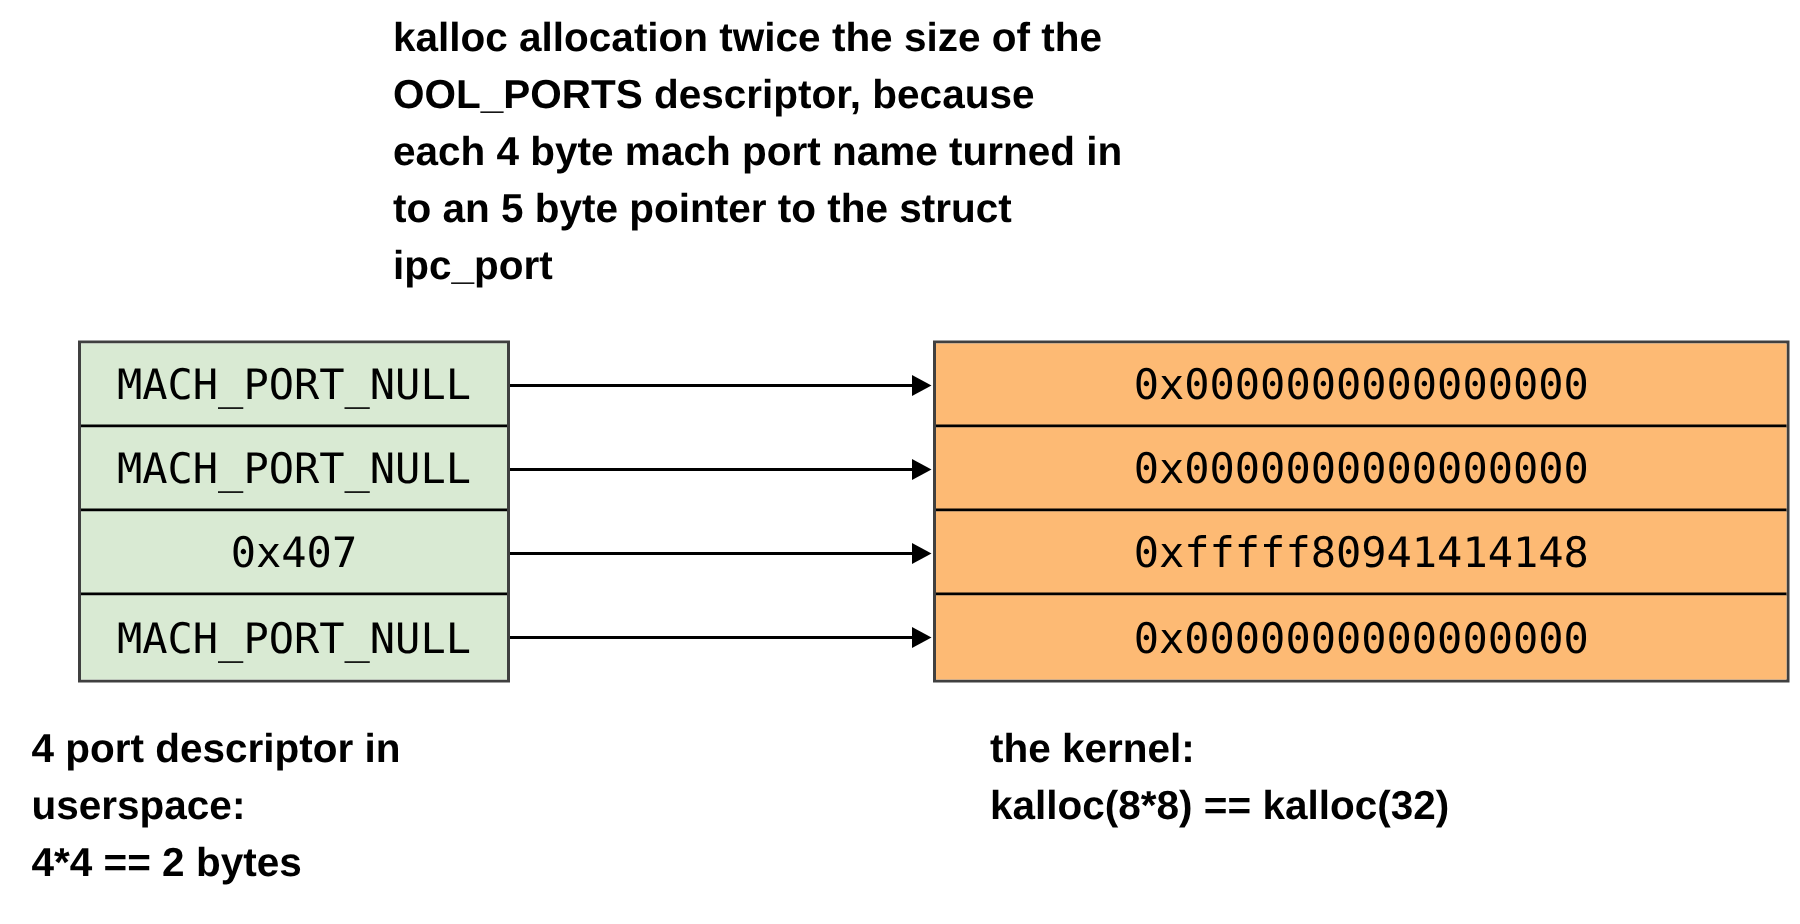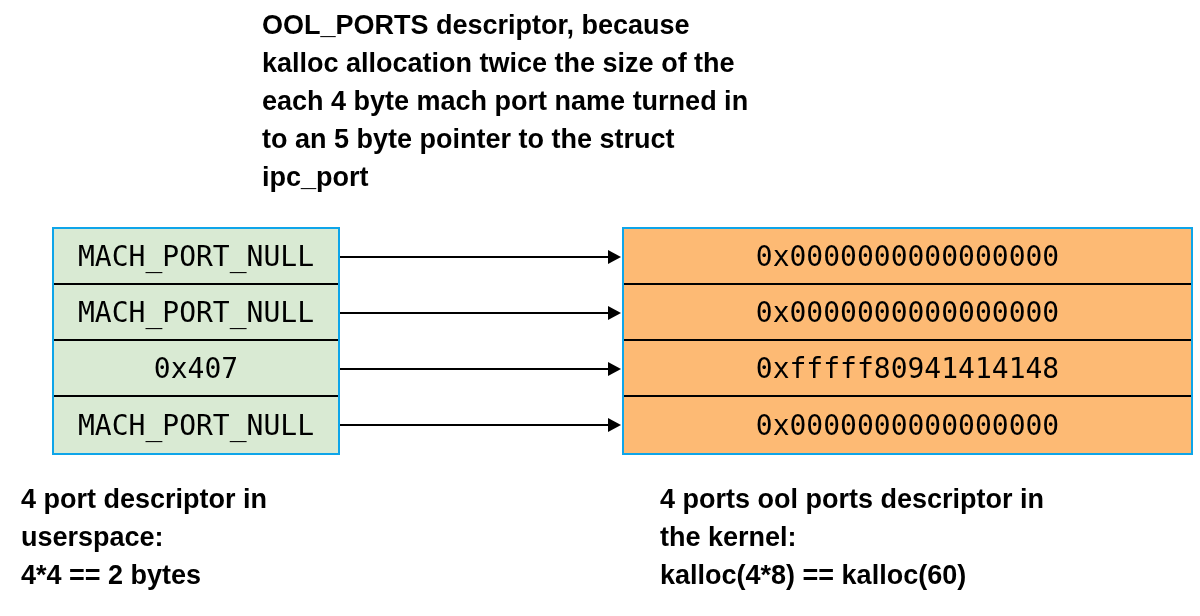--- a/index.html
+++ b/index.html
@@ -21,21 +21,21 @@
     color: #000000;
     white-space: nowrap;
   }
   .top-note { left: 262px; top: 6px; }
   .caption-left { left: 10px; top: 480px; margin-left: 11px; }
   .caption-right { left: 660px; top: 480px; }
 
   .mem-table {
     position: absolute;
     top: 227px;
-    border: 2px solid #0ea5e9;
+    border: 2px solid #404040;
   }
   .mem-table .row {
     height: 56px;
     display: flex;
     align-items: center;
     justify-content: center;
     font-family: "DejaVu Sans Mono", monospace;
     font-size: 28px;
     color: #000000;
     border-bottom: 2px solid #000000;
@@ -71,22 +71,22 @@
   .arrow-2 { top: 312px; }
   .arrow-3 { top: 368px; }
   .arrow-4 { top: 424px; }
 </style>
 </head>
 <body>
 
 <div class="canvas">
 
   <div class="note top-note">
+    <div>kalloc allocation twice the size of the</div>
     <div>OOL_PORTS descriptor, because</div>
-    <div>kalloc allocation twice the size of the</div>
     <div>each 4 byte mach port name turned in</div>
     <div>to an 5 byte pointer to the struct</div>
     <div>ipc_port</div>
   </div>
 
   <div class="mem-table userspace-table">
     <div class="row">MACH_PORT_NULL</div>
     <div class="row">MACH_PORT_NULL</div>
     <div class="row">0x407</div>
     <div class="row">MACH_PORT_NULL</div>
@@ -104,18 +104,17 @@
   <div class="arrow arrow-3"></div>
   <div class="arrow arrow-4"></div>
 
   <div class="note caption-left">
     <div>4 port descriptor in</div>
     <div>userspace:</div>
     <div>4*4 == 2 bytes</div>
   </div>
 
   <div class="note caption-right">
-    <div>4 ports ool ports descriptor in</div>
     <div>the kernel:</div>
-    <div>kalloc(4*8) == kalloc(60)</div>
+    <div>kalloc(8*8) == kalloc(32)</div>
   </div>
 
 </div>
 
 </body></html>

